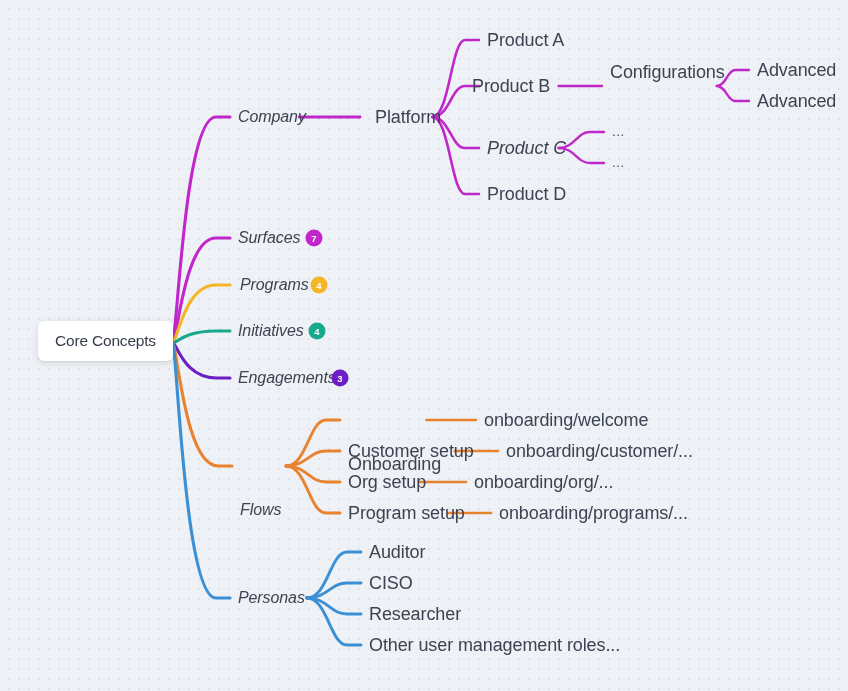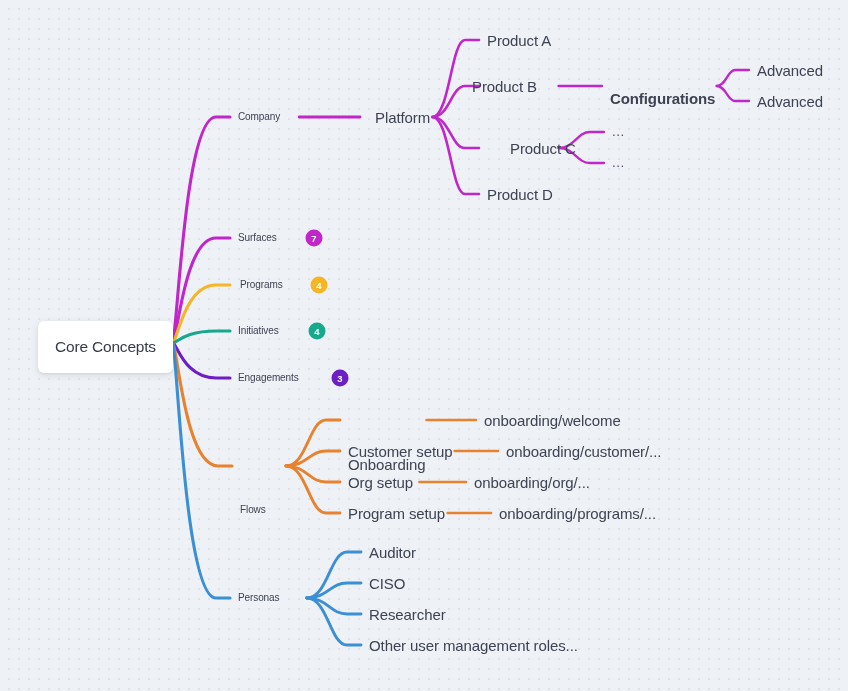--- a/index.html
+++ b/index.html
@@ -25,41 +25,42 @@
   #edges {
     position: absolute;
     left: 0;
     top: 0;
     width: 848px;
     height: 691px;
     pointer-events: none;
   }
   .node-label {
     position: absolute;
-    font-size: 15px;
+    font-size: 18px;
     color: #3d4352;
     white-space: nowrap;
     letter-spacing: -0.1px;
     transform: translateY(-50%);
     line-height: 1;
   }
   .node-label.lvl1 {
-    font-size: 10px;
+    font-size: 16px;
+    font-style: italic;
   }
   .node-label.dots {
     font-size: 13.5px;
     color: #4a5060;
     letter-spacing: 0.5px;
   }
   #root-card {
     position: absolute;
     left: 38px;
     top: 321px;
     width: 135px;
-    height: 52px;
+    height: 40px;
     background: #ffffff;
     border-radius: 6px;
     box-shadow: 0 2px 7px rgba(60, 70, 90, 0.13), 0 1px 2px rgba(60,70,90,0.08);
     display: flex;
     align-items: center;
     justify-content: center;
   }
   #root-card .root-text {
     font-size: 15.5px;
     color: #353b4a;
@@ -119,24 +120,24 @@
 
   <div id="root-card">
     <span class="root-text">Core Concepts</span>
   </div>
 
   <div id="labels">
       <div class="node-label lvl1" style="left: 238px; top: 117px;">Company</div>
       <div class="node-label" style="left: 368px; top: 117px; margin-left: 7px;">Platform</div>
       <div class="node-label" style="left: 487px; top: 40px;">Product A</div>
       <div class="node-label" style="left: 472px; top: 86px;">Product B</div>
-      <div class="node-label" style="left: 610px; top: 98px; font-weight: bold;">Configurations</div>
+      <div class="node-label" style="left: 610px; top: 72px;">Configurations</div>
       <div class="node-label" style="left: 757px; top: 70px;">Advanced</div>
       <div class="node-label" style="left: 757px; top: 101px;">Advanced</div>
-      <div class="node-label" style="left: 510px; top: 148px;">Product C</div>
+      <div class="node-label" style="left: 487px; top: 148px; font-style: italic;">Product C</div>
       <div class="node-label dots" style="left: 612px; top: 132px;">...</div>
       <div class="node-label dots" style="left: 612px; top: 163px;">...</div>
       <div class="node-label" style="left: 487px; top: 194px;">Product D</div>
       <div class="node-label lvl1" style="left: 238px; top: 238px;">Surfaces</div>
       <div class="node-label lvl1" style="left: 240px; top: 285px;">Programs</div>
       <div class="node-label lvl1" style="left: 238px; top: 331px;">Initiatives</div>
       <div class="node-label lvl1" style="left: 238px; top: 378px;">Engagements</div>
       <div class="node-label lvl1" style="left: 240px; top: 466px; margin-top: 44px;">Flows</div>
       <div class="node-label" style="left: 348px; top: 420px; margin-top: 44px;">Onboarding</div>
       <div class="node-label" style="left: 484px; top: 420px;">onboarding/welcome</div>

